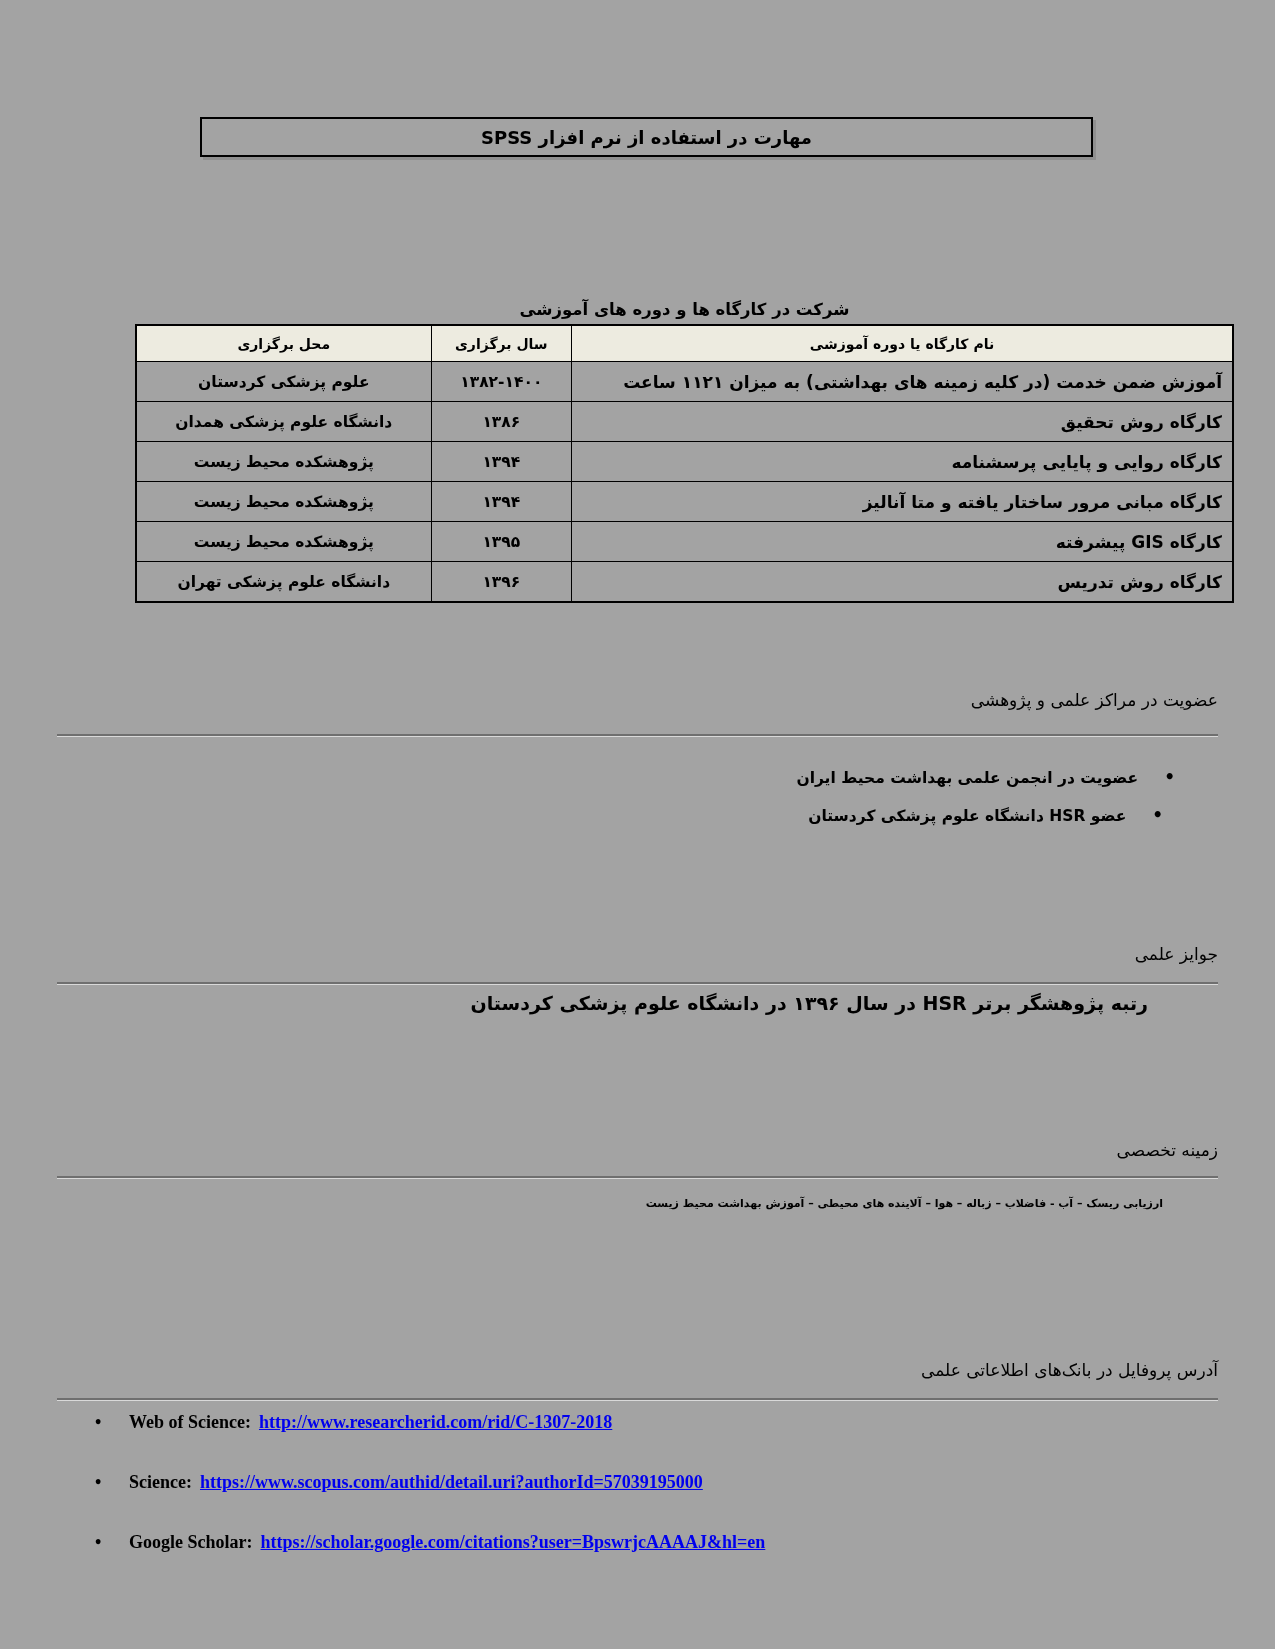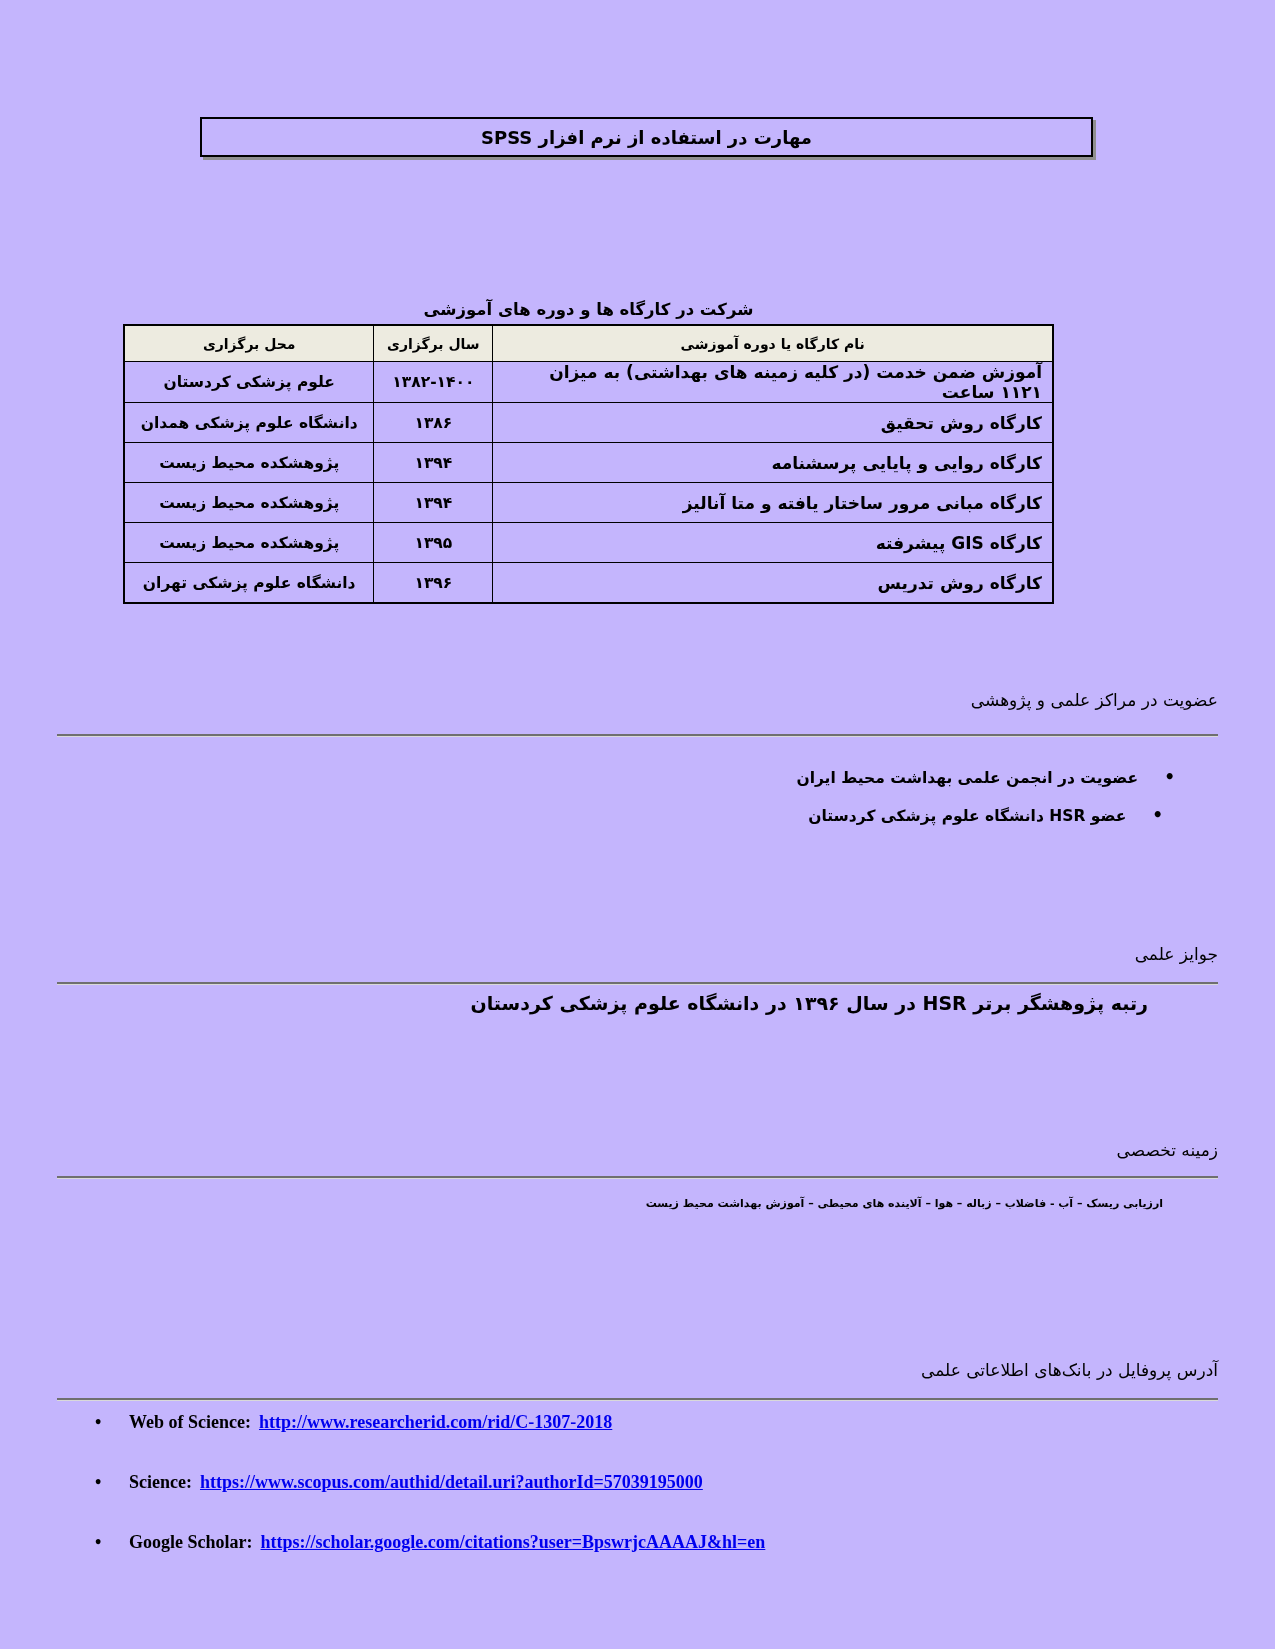--- a/index.html
+++ b/index.html
@@ -1,30 +1,30 @@
 <!DOCTYPE html>
 <html lang="fa"><head>
 <meta charset="utf-8">
 <style>
   html,body { margin:0; padding:0; background:#ffffff; }
   .page {
-    position:relative; width:1275px; height:1649px; background:#c4b5fd;
+    position:relative; width:1275px; height:1649px; background:#a3a3a3;
     font-family:"DejaVu Sans", sans-serif; color:#000; overflow:hidden;
   }
 
   
   .skill-box {
     position:absolute; top:117px; left:200px; width:889px; height:36px;
     border:2px solid #000; box-shadow:3px 3px 0 #8f8f8f;
     display:flex; align-items:center; justify-content:center;
     direction:rtl; font-weight:bold; font-size:18px;
   }
 
   
-  .workshops { position:absolute; top:300px; left:123px; width:931px; direction:rtl; }
+  .workshops { position:absolute; top:300px; left:135px; width:1099px; direction:rtl; }
   .workshops-title { text-align:center; font-weight:bold; font-size:16.5px; margin:0 0 5px 0; }
   table.wk { width:100%; border-collapse:collapse; border:2px solid #000; table-layout:fixed; }
   table.wk th, table.wk td { border:1px solid #000; overflow:hidden; }
   table.wk th {
     background:#EDEBE0; font-weight:bold; font-size:14px; height:33px; 
   }
   col.c-name  { width:60.3%; }
   col.c-year  { width:12.8%; }
   col.c-venue { width:26.9%; }
   td.name  { text-align:right; padding:0 10px; font-size:17px; height:39px; font-weight:bold; }

